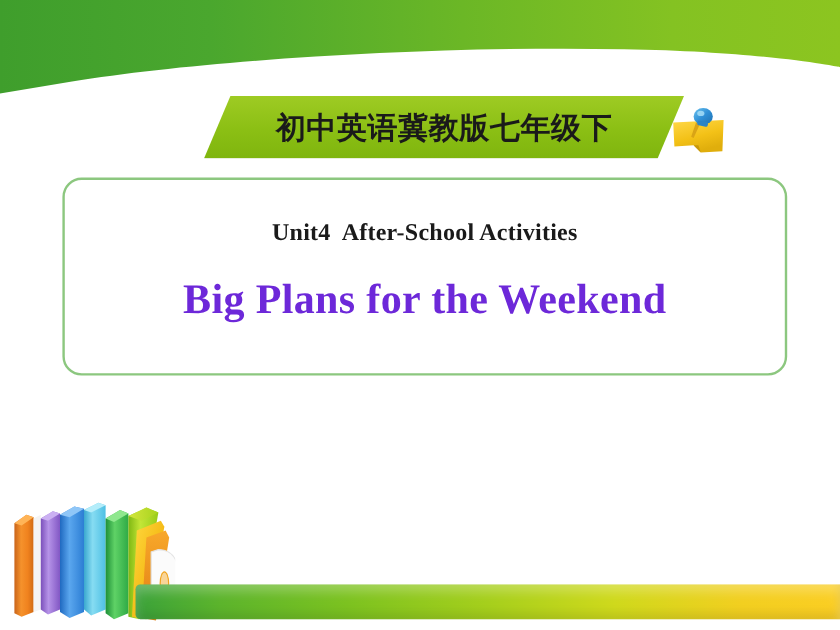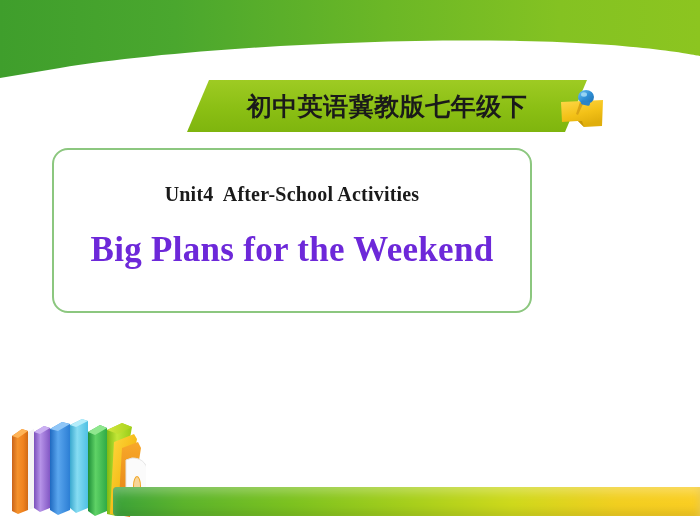--- a/index.html
+++ b/index.html
@@ -23,21 +23,21 @@
     top: 0;
     width: 700px;
     height: 80px;
     overflow: hidden;
   }
   .top-band svg { display: block; }
 
   
   .banner-wrap {
     position: absolute;
-    left: 187px;
+    left: 170px;
     top: 80px;
     width: 400px;
     height: 52px;
   }
   .banner-shape {
     position: absolute;
     inset: 0;
     background: linear-gradient(to bottom, #9ecb23 0%, #8bbf14 55%, #7fb50e 100%);
     clip-path: polygon(5.5% 0%, 100% 0%, 94.5% 100%, 0% 100%);
     box-shadow: 0 2px 3px rgba(0,0,0,0.18);
@@ -64,21 +64,21 @@
     width: 52px;
     height: 44px;
   }
   .sticky svg { display: block; }
 
   
   .content-box {
     position: absolute;
     left: 52px;
     top: 148px;
-    width: 480px;
+    width: 604px;
     height: 165px;
     border: 2px solid #8cc77f;
     border-radius: 16px;
     background: #ffffff;
     box-sizing: border-box;
   }
   .subtitle {
     position: absolute;
     left: 0;
     right: 0;

